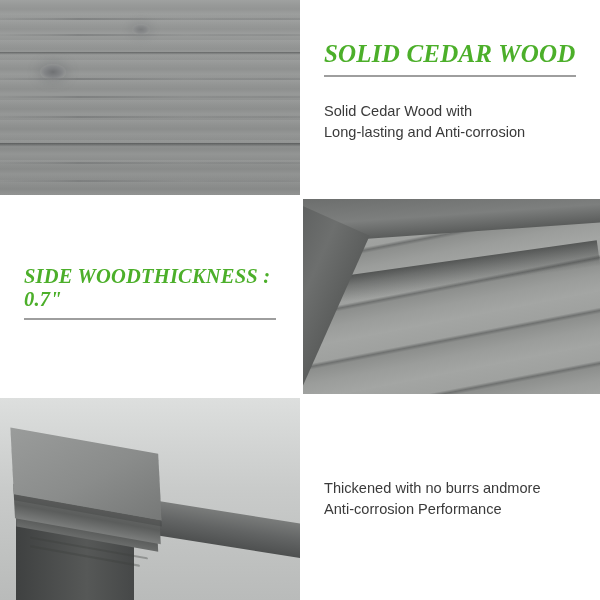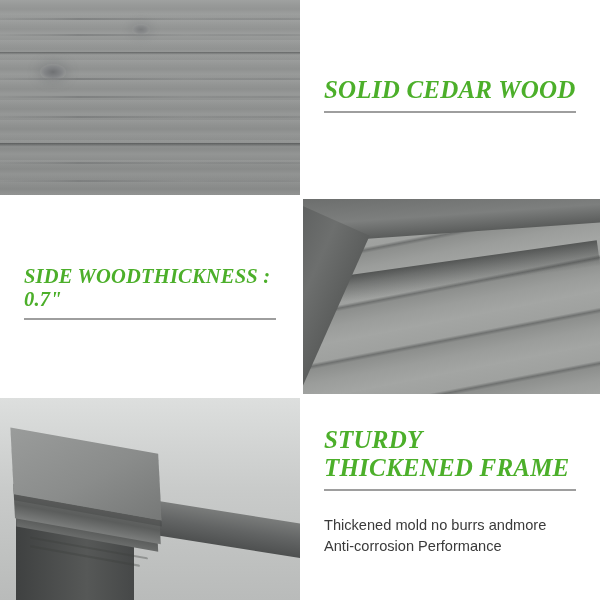--- a/index.html
+++ b/index.html
@@ -251,20 +251,22 @@
     <span class="grain" style="top:34px;"></span>
     <span class="grain" style="top:78px;"></span>
     <span class="grain" style="top:96px;"></span>
     <span class="grain" style="top:116px;"></span>
     <span class="grain" style="top:162px;"></span>
     <span class="grain" style="top:180px;"></span>
   </div>
 
   <div class="cell textcell cell-2">
     <h2 class="headline">SOLID CEDAR WOOD</h2>
+    <p class="body">Solid Cedar Wood with
+Long-lasting and Anti-corrosion</p>
   </div>
 
   <div class="cell textcell cell-3">
     <h2 class="headline small">SIDE WOODTHICKNESS : 0.7"</h2>
   </div>
 
   <div class="cell photo photo-slats cell-4">
     <div class="slat-area"></div>
     <div class="shadow-strip"></div>
     <div class="frame-top"></div>
@@ -276,21 +278,20 @@
     <div class="rail"></div>
     <div class="post-body"></div>
     <div class="cap-edge"></div>
     <div class="cap-face"></div>
     <div class="cap-top"></div>
     <span class="grain-line" style="left:30px; top:150px; width:118px; transform:skewY(13deg) rotate(-3deg);"></span>
     <span class="grain-line" style="left:30px; top:158px; width:110px; transform:skewY(13deg) rotate(-3deg);"></span>
   </div>
 
   <div class="cell textcell cell-6">
-    <h2 class="headline">STURDY THICKENED FRAME</h2>
-    <p class="body">Thickened mold no burrs andmore
+    <p class="body">Thickened with no burrs andmore
 Anti-corrosion Performance</p>
   </div>
 
   <div class="gap-v"></div>
   <div class="gap-h1"></div>
   <div class="gap-h2"></div>
 </div>
 
 </body></html>

